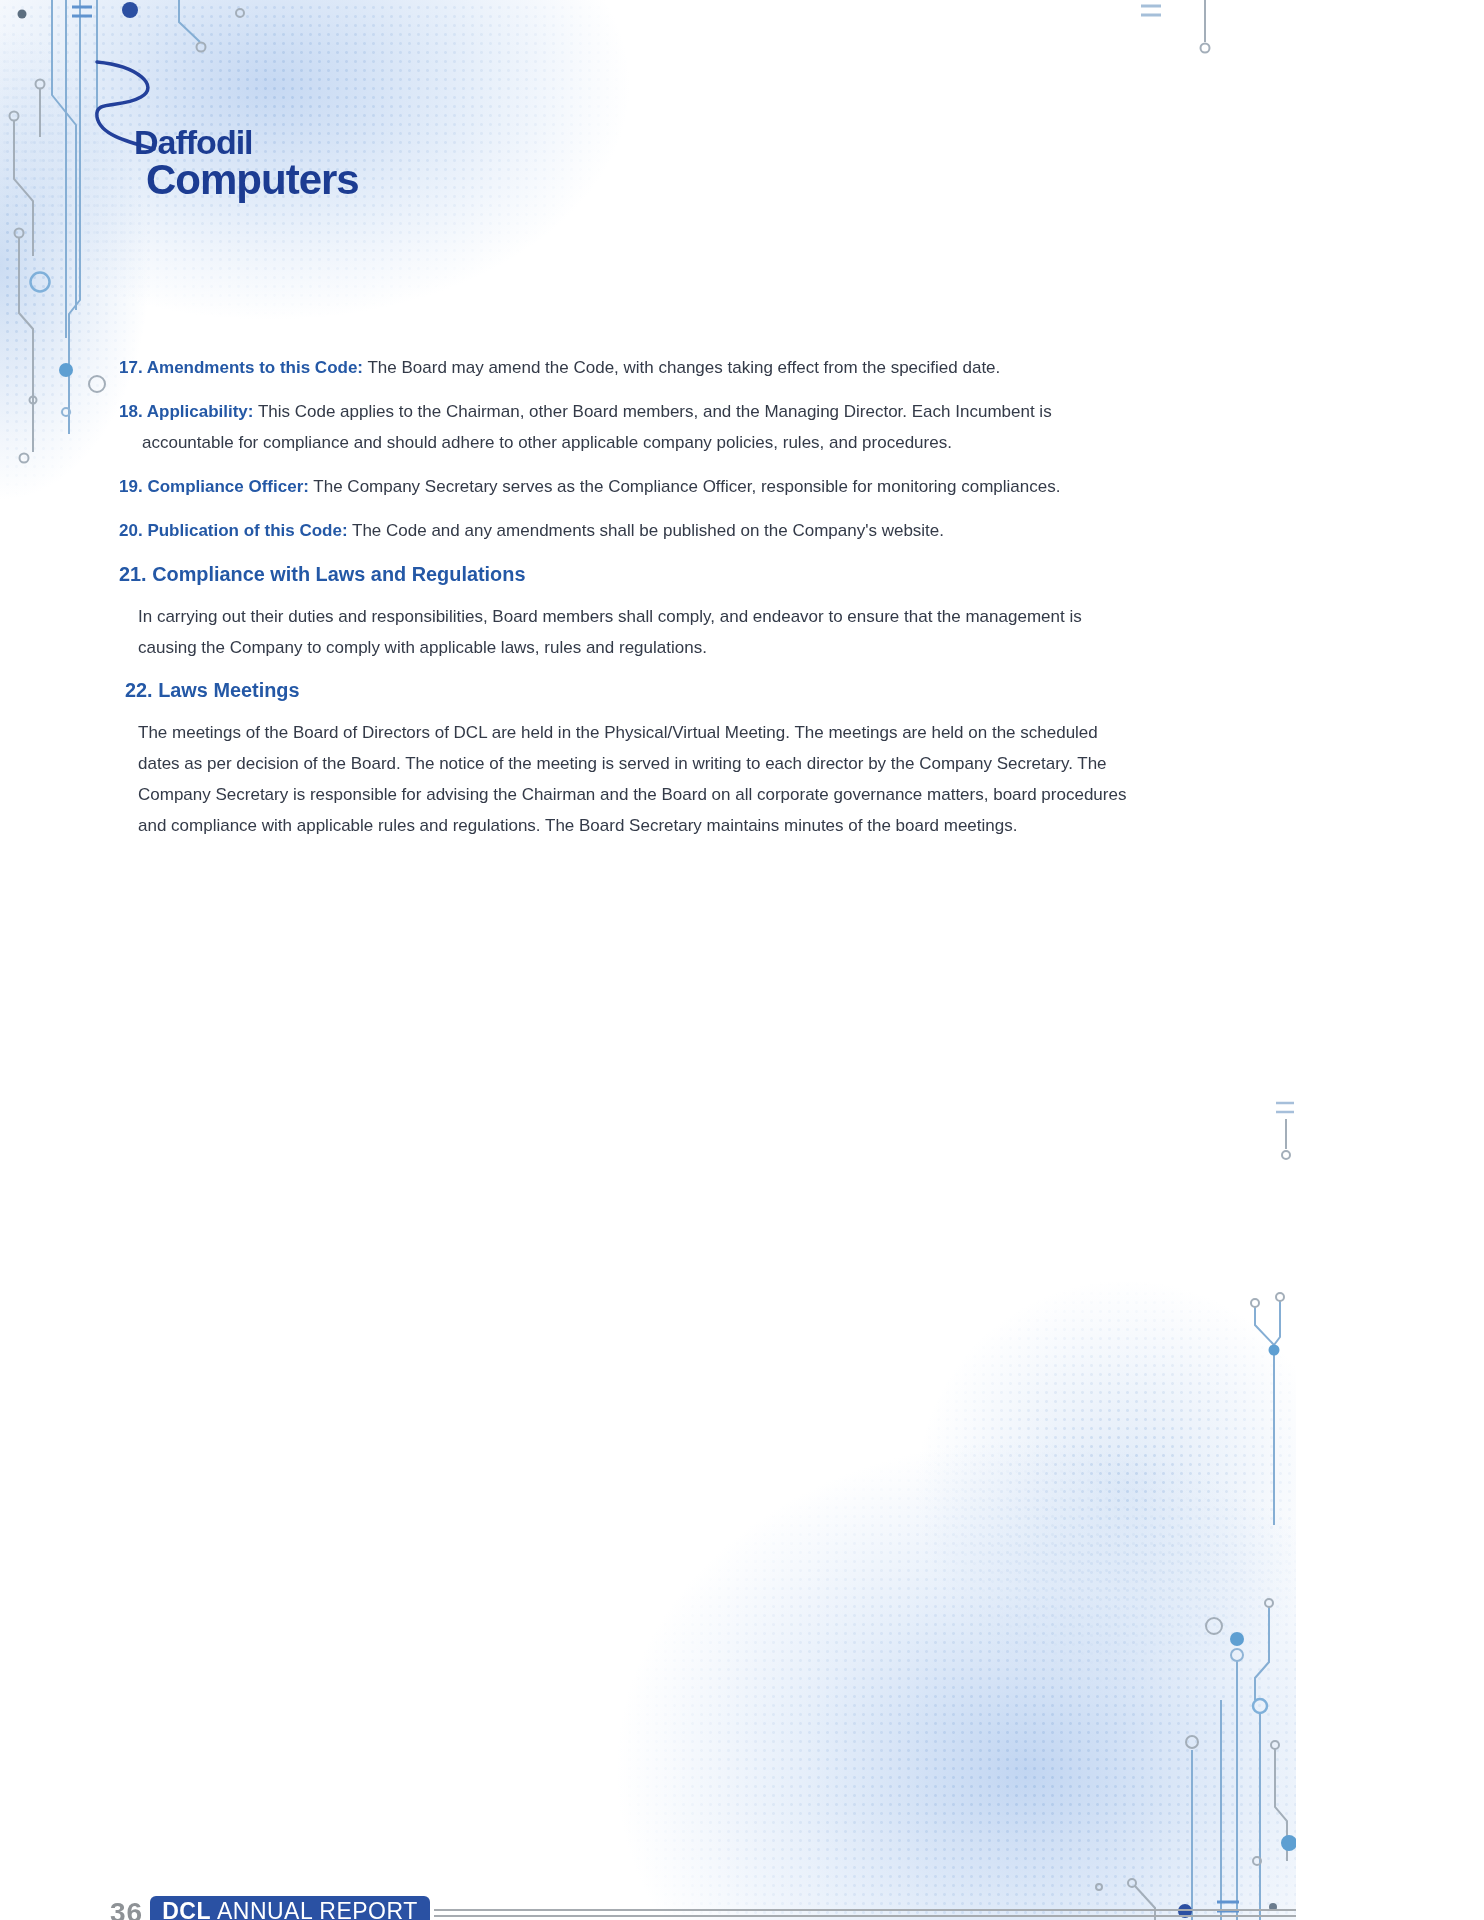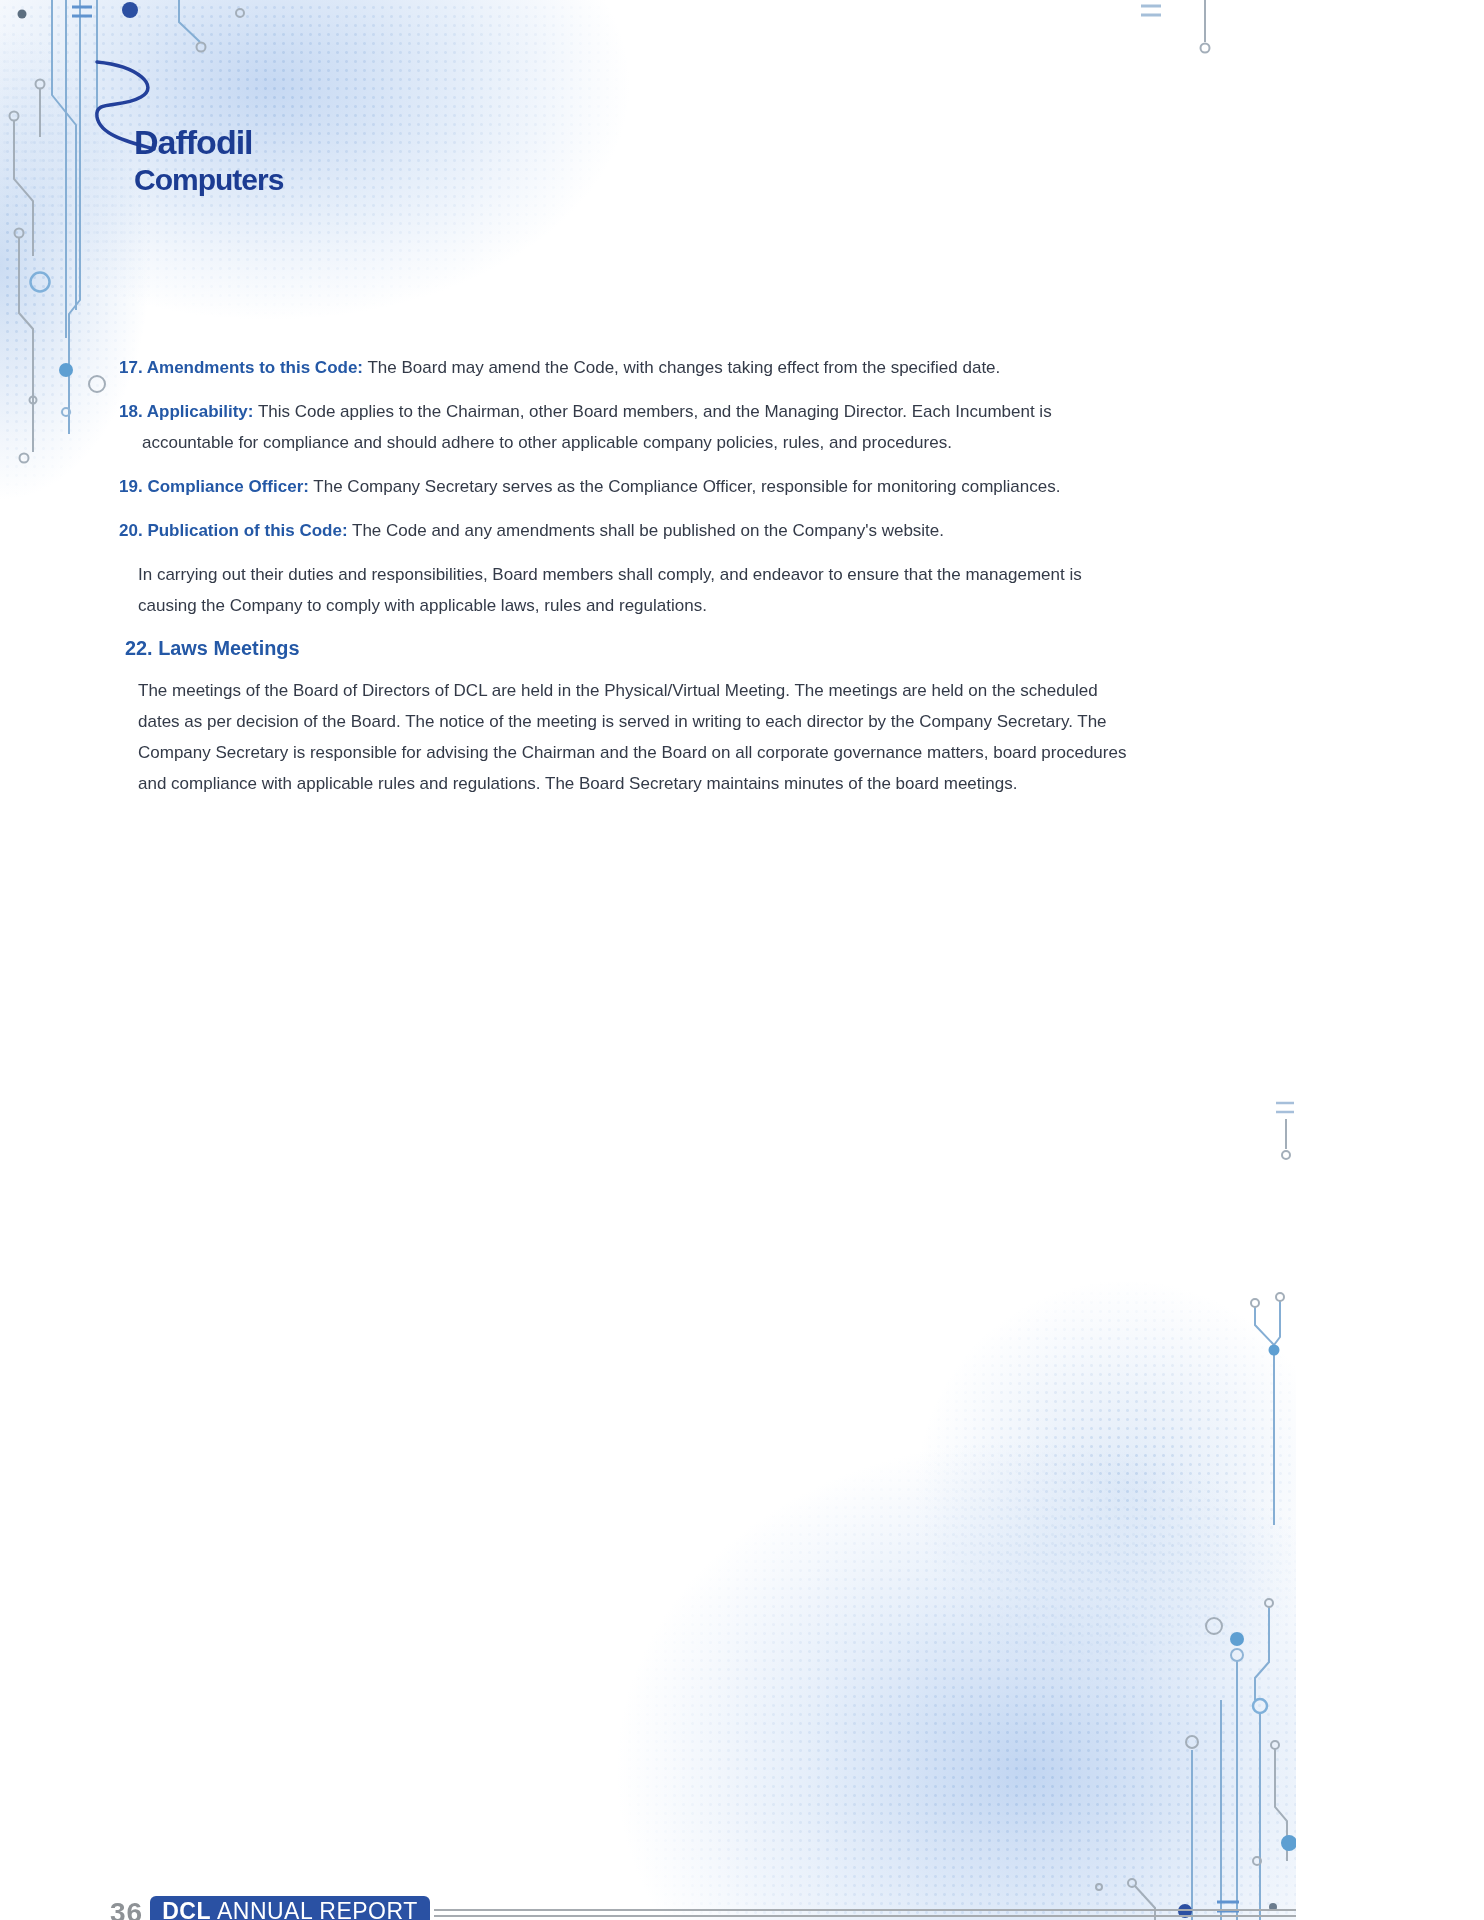--- a/index.html
+++ b/index.html
@@ -24,21 +24,21 @@
   .blob-left{left:-150px;top:30px;width:300px;height:470px;
     background:radial-gradient(closest-side,rgba(176,202,236,.65),rgba(255,255,255,0));}
   .blob-br{right:-140px;bottom:-180px;width:820px;height:660px;
     background:radial-gradient(closest-side,rgba(178,203,238,.8),rgba(200,219,244,.45) 55%,rgba(255,255,255,0));}
   .blob-br2{right:-40px;bottom:220px;width:420px;height:420px;
     background:radial-gradient(closest-side,rgba(190,212,240,.5),rgba(255,255,255,0));}
 
   
   .logo{position:absolute;left:134px;top:124px;color:var(--logo-navy,#1c3c92);font-weight:bold;line-height:37px;}
   .logo .l1{font-size:34px;letter-spacing:-1px;}
-  .logo .l2{font-size:30px;letter-spacing:-1px;margin-left:0;}
+  .logo .l2{font-size:42px;letter-spacing:-1px;margin-left:12px;}
 
   
   .content{position:absolute;left:119px;top:352px;width:1025px;
     color:var(--body-text,#333a48);font-size:17px;line-height:31px;}
   .item{padding-left:23px;text-indent:-23px;margin-bottom:13px;}
   .hd{color:var(--heading-blue,#2458a6);font-weight:bold;}
   .sec-head{color:var(--heading-blue,#2458a6);font-weight:bold;margin-bottom:11px;}
   .sec-head.shift{margin-left:6px;}
   .para{margin-left:19px;margin-bottom:12px;}
 
@@ -159,20 +159,21 @@
   <main class="content">
 
     <p class="item"><span class="hd"><span>17.</span> <span>Amendments to this Code:</span></span> <span>The Board may amend the Code, with changes taking effect from the specified date.</span></p>
 
     <p class="item"><span class="hd"><span>18.</span> <span>Applicability:</span></span> <span>This Code applies to the Chairman, other Board members, and the Managing Director. Each Incumbent is accountable for compliance and should adhere to other applicable company policies, rules, and procedures.</span></p>
 
     <p class="item"><span class="hd"><span>19.</span> <span>Compliance Officer:</span></span> <span>The Company Secretary serves as the Compliance Officer, responsible for monitoring compliances.</span></p>
 
     <p class="item"><span class="hd"><span>20.</span> <span>Publication of this Code:</span></span> <span>The Code and any amendments shall be published on the Company's website.</span></p>
 
+    <h3 class="sec-head"><span>21.</span> <span>Compliance with Laws and Regulations</span></h3>
     <p class="para">In carrying out their duties and responsibilities, Board members shall comply, and endeavor to ensure that the management is causing the Company to comply with applicable laws, rules and regulations.</p>
 
     <h3 class="sec-head shift"><span>22.</span> <span>Laws Meetings</span></h3>
     <p class="para">The meetings of the Board of Directors of DCL are held in the Physical/Virtual Meeting. The meetings are held on the scheduled dates as per decision of the Board. The notice of the meeting is served in writing to each director by the Company Secretary. The Company Secretary is responsible for advising the Chairman and the Board on all corporate governance matters, board procedures and compliance with applicable rules and regulations. The Board Secretary maintains minutes of the board meetings.</p>
 
   </main>
 
   <div class="footer">
     <span class="pagenum">36</span>
     <span class="badge">

